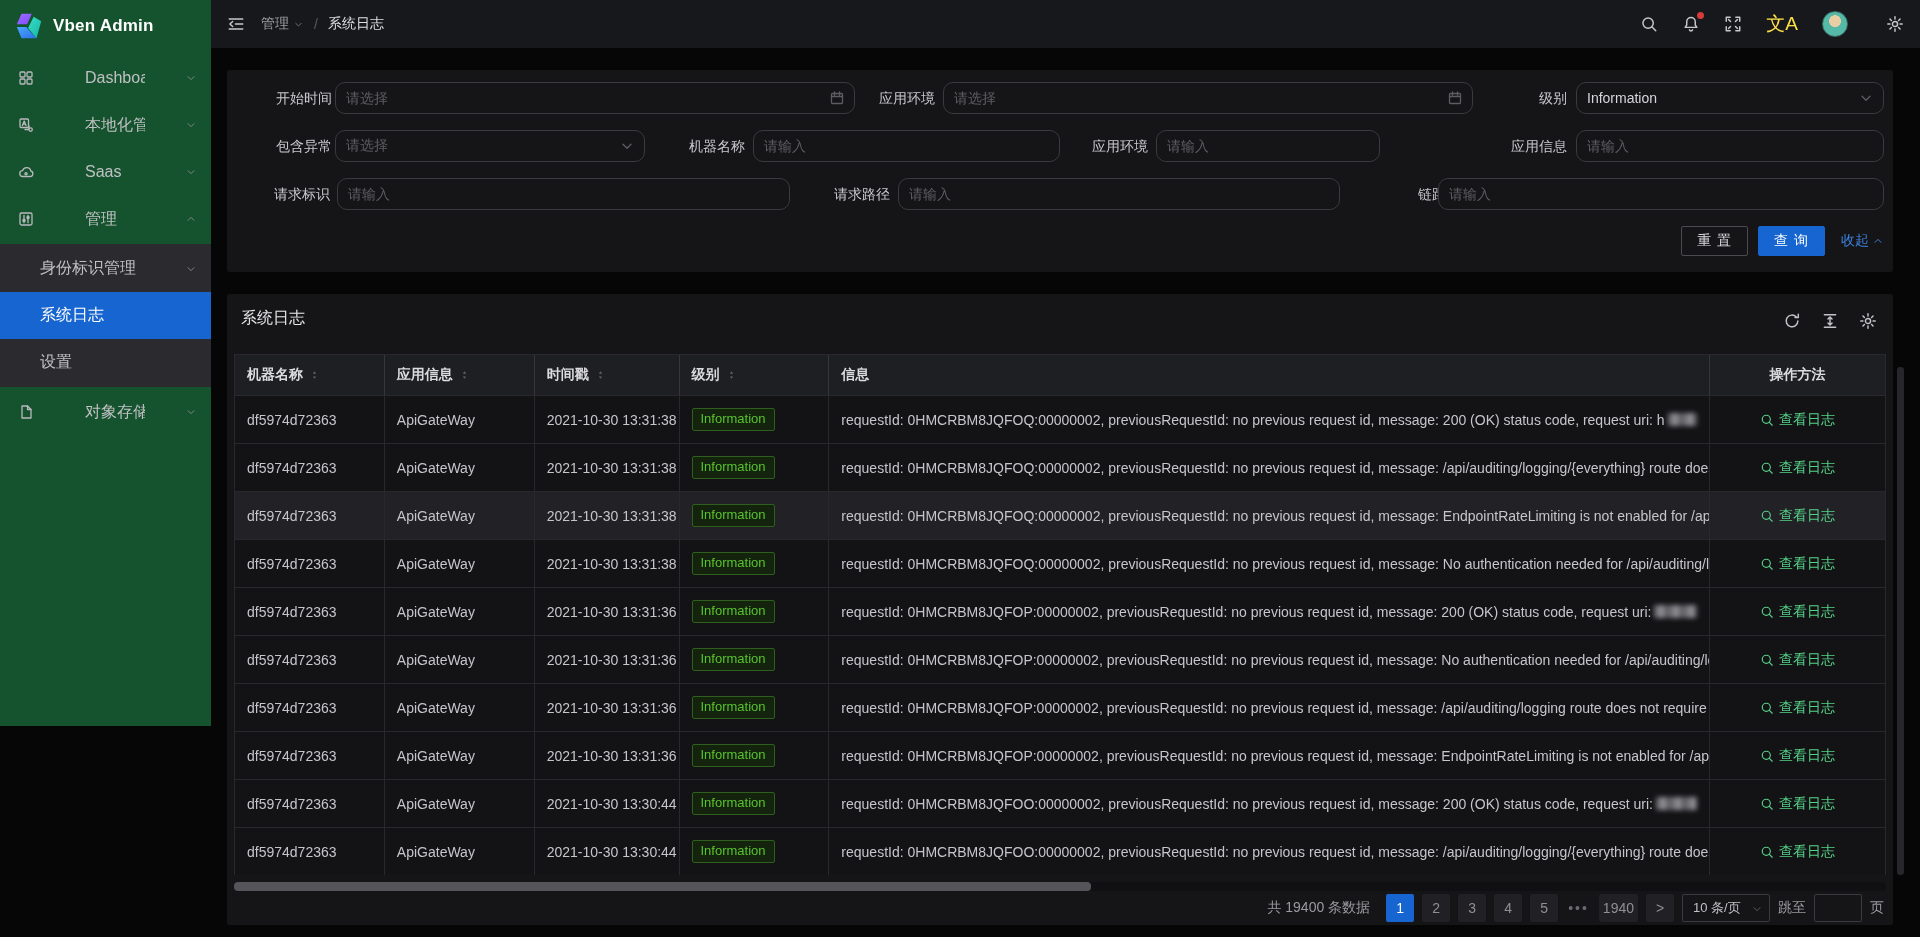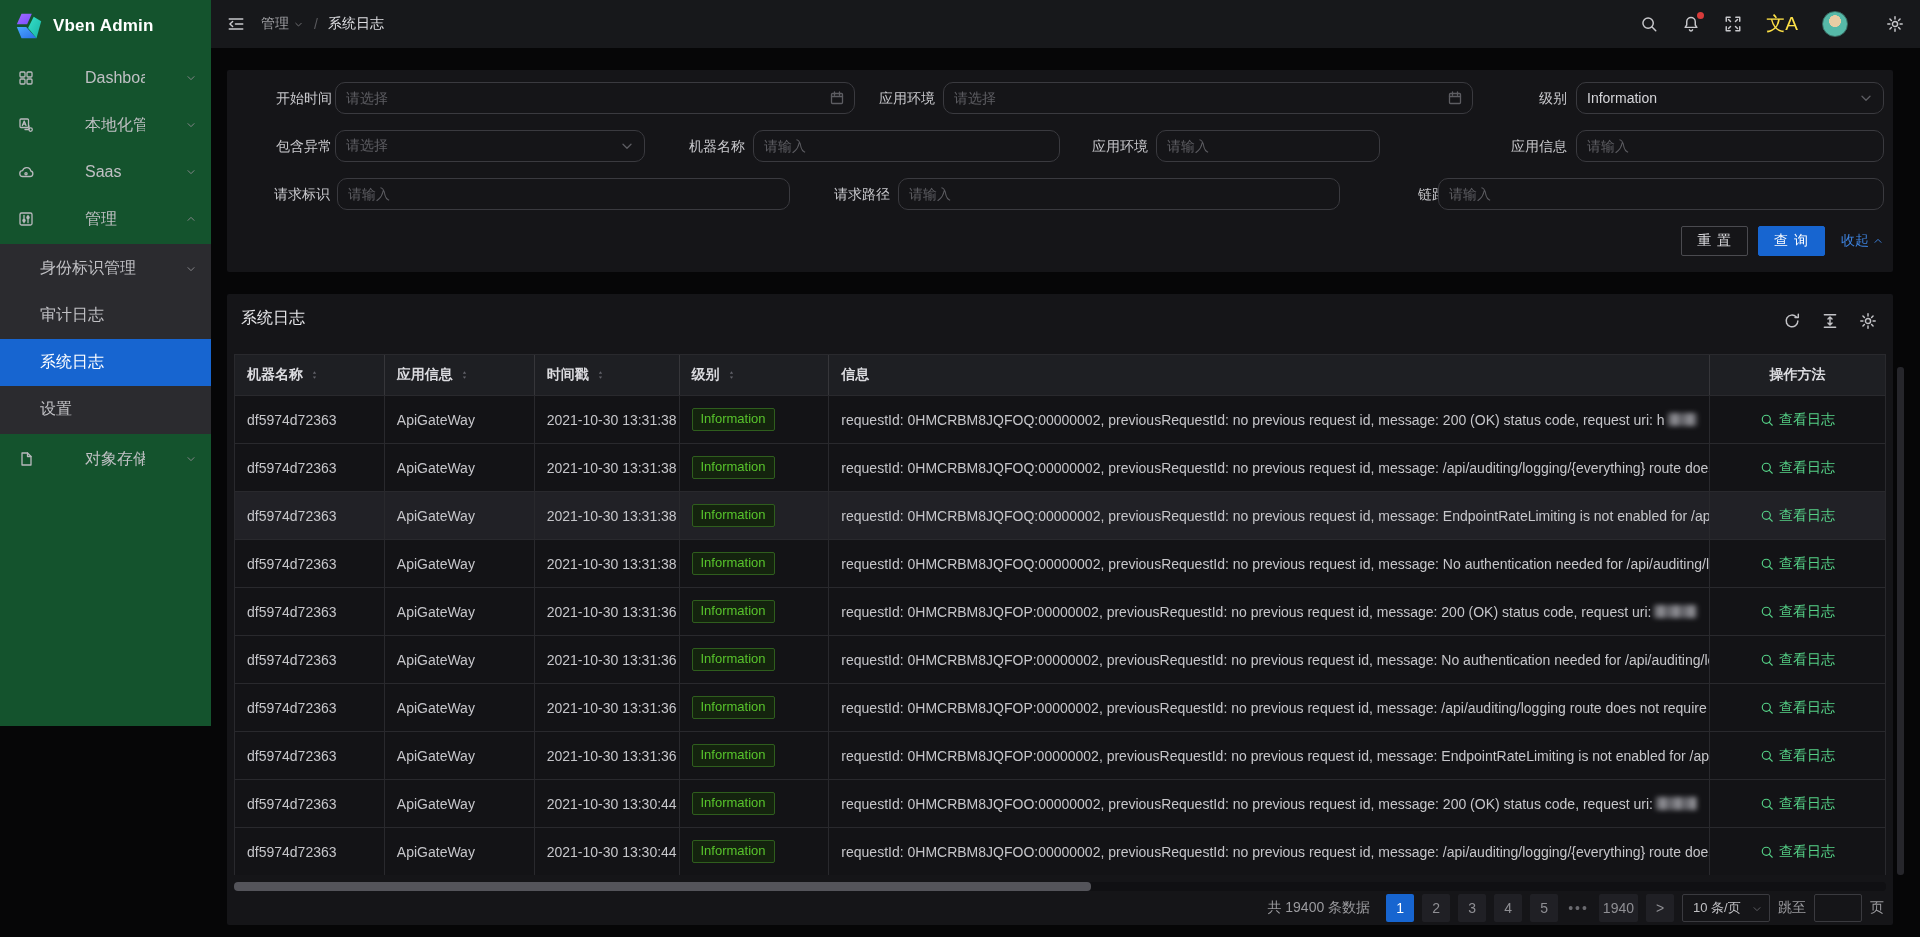--- a/index.html
+++ b/index.html
@@ -186,25 +186,20 @@
       <div class="submenu">
         <div class="menu-item  ">
 
     <span class="mi-label">身份标识管理</span>
     <span class="icon mi-chevron" style="width:12px;height:12px">
             <svg viewBox="0 0 16 16" width="100%" height="100%" fill="none" stroke="currentColor" stroke-width="1.3" stroke-linecap="round" stroke-linejoin="round">
               <path d="m4 6.2 4 4 4-4"></path>
             </svg>
           </span>
   </div>
-        <div class="menu-item  ">
-
-    <span class="mi-label">审计日志</span>
-
-  </div>
         <div class="menu-item  active">
 
     <span class="mi-label">系统日志</span>
 
   </div>
         <div class="menu-item  ">
 
     <span class="mi-label">设置</span>
 
   </div>

